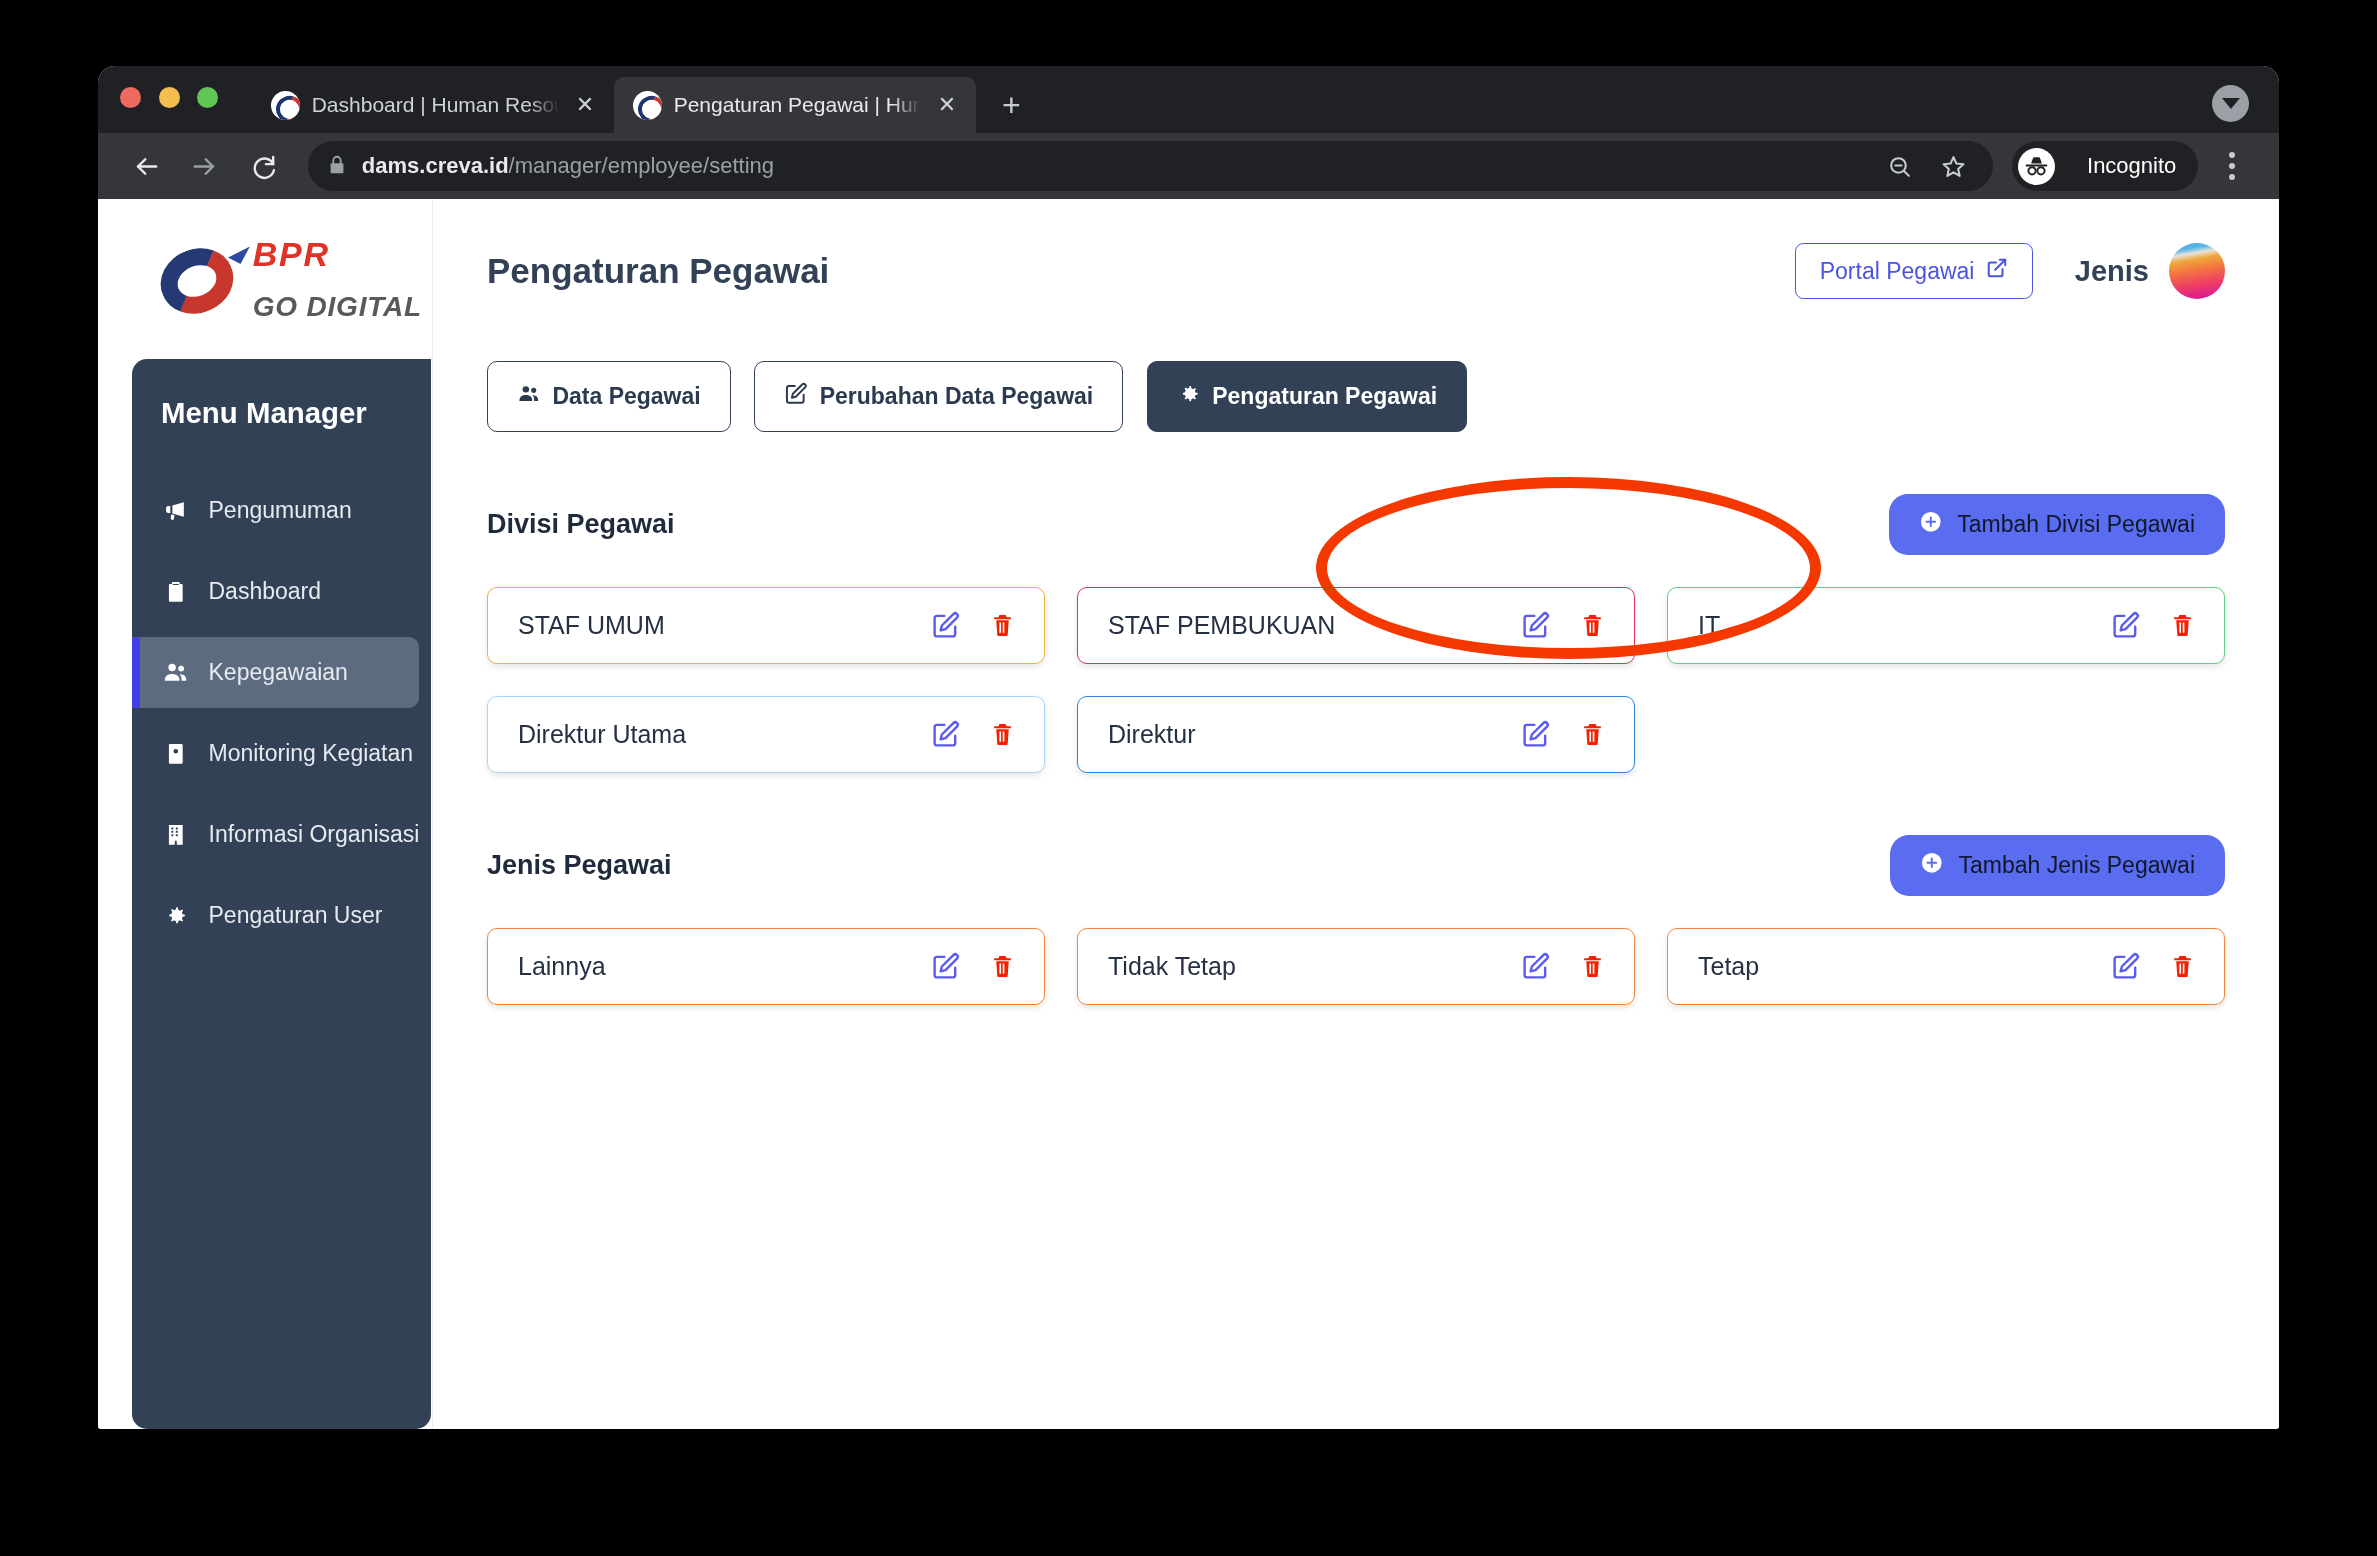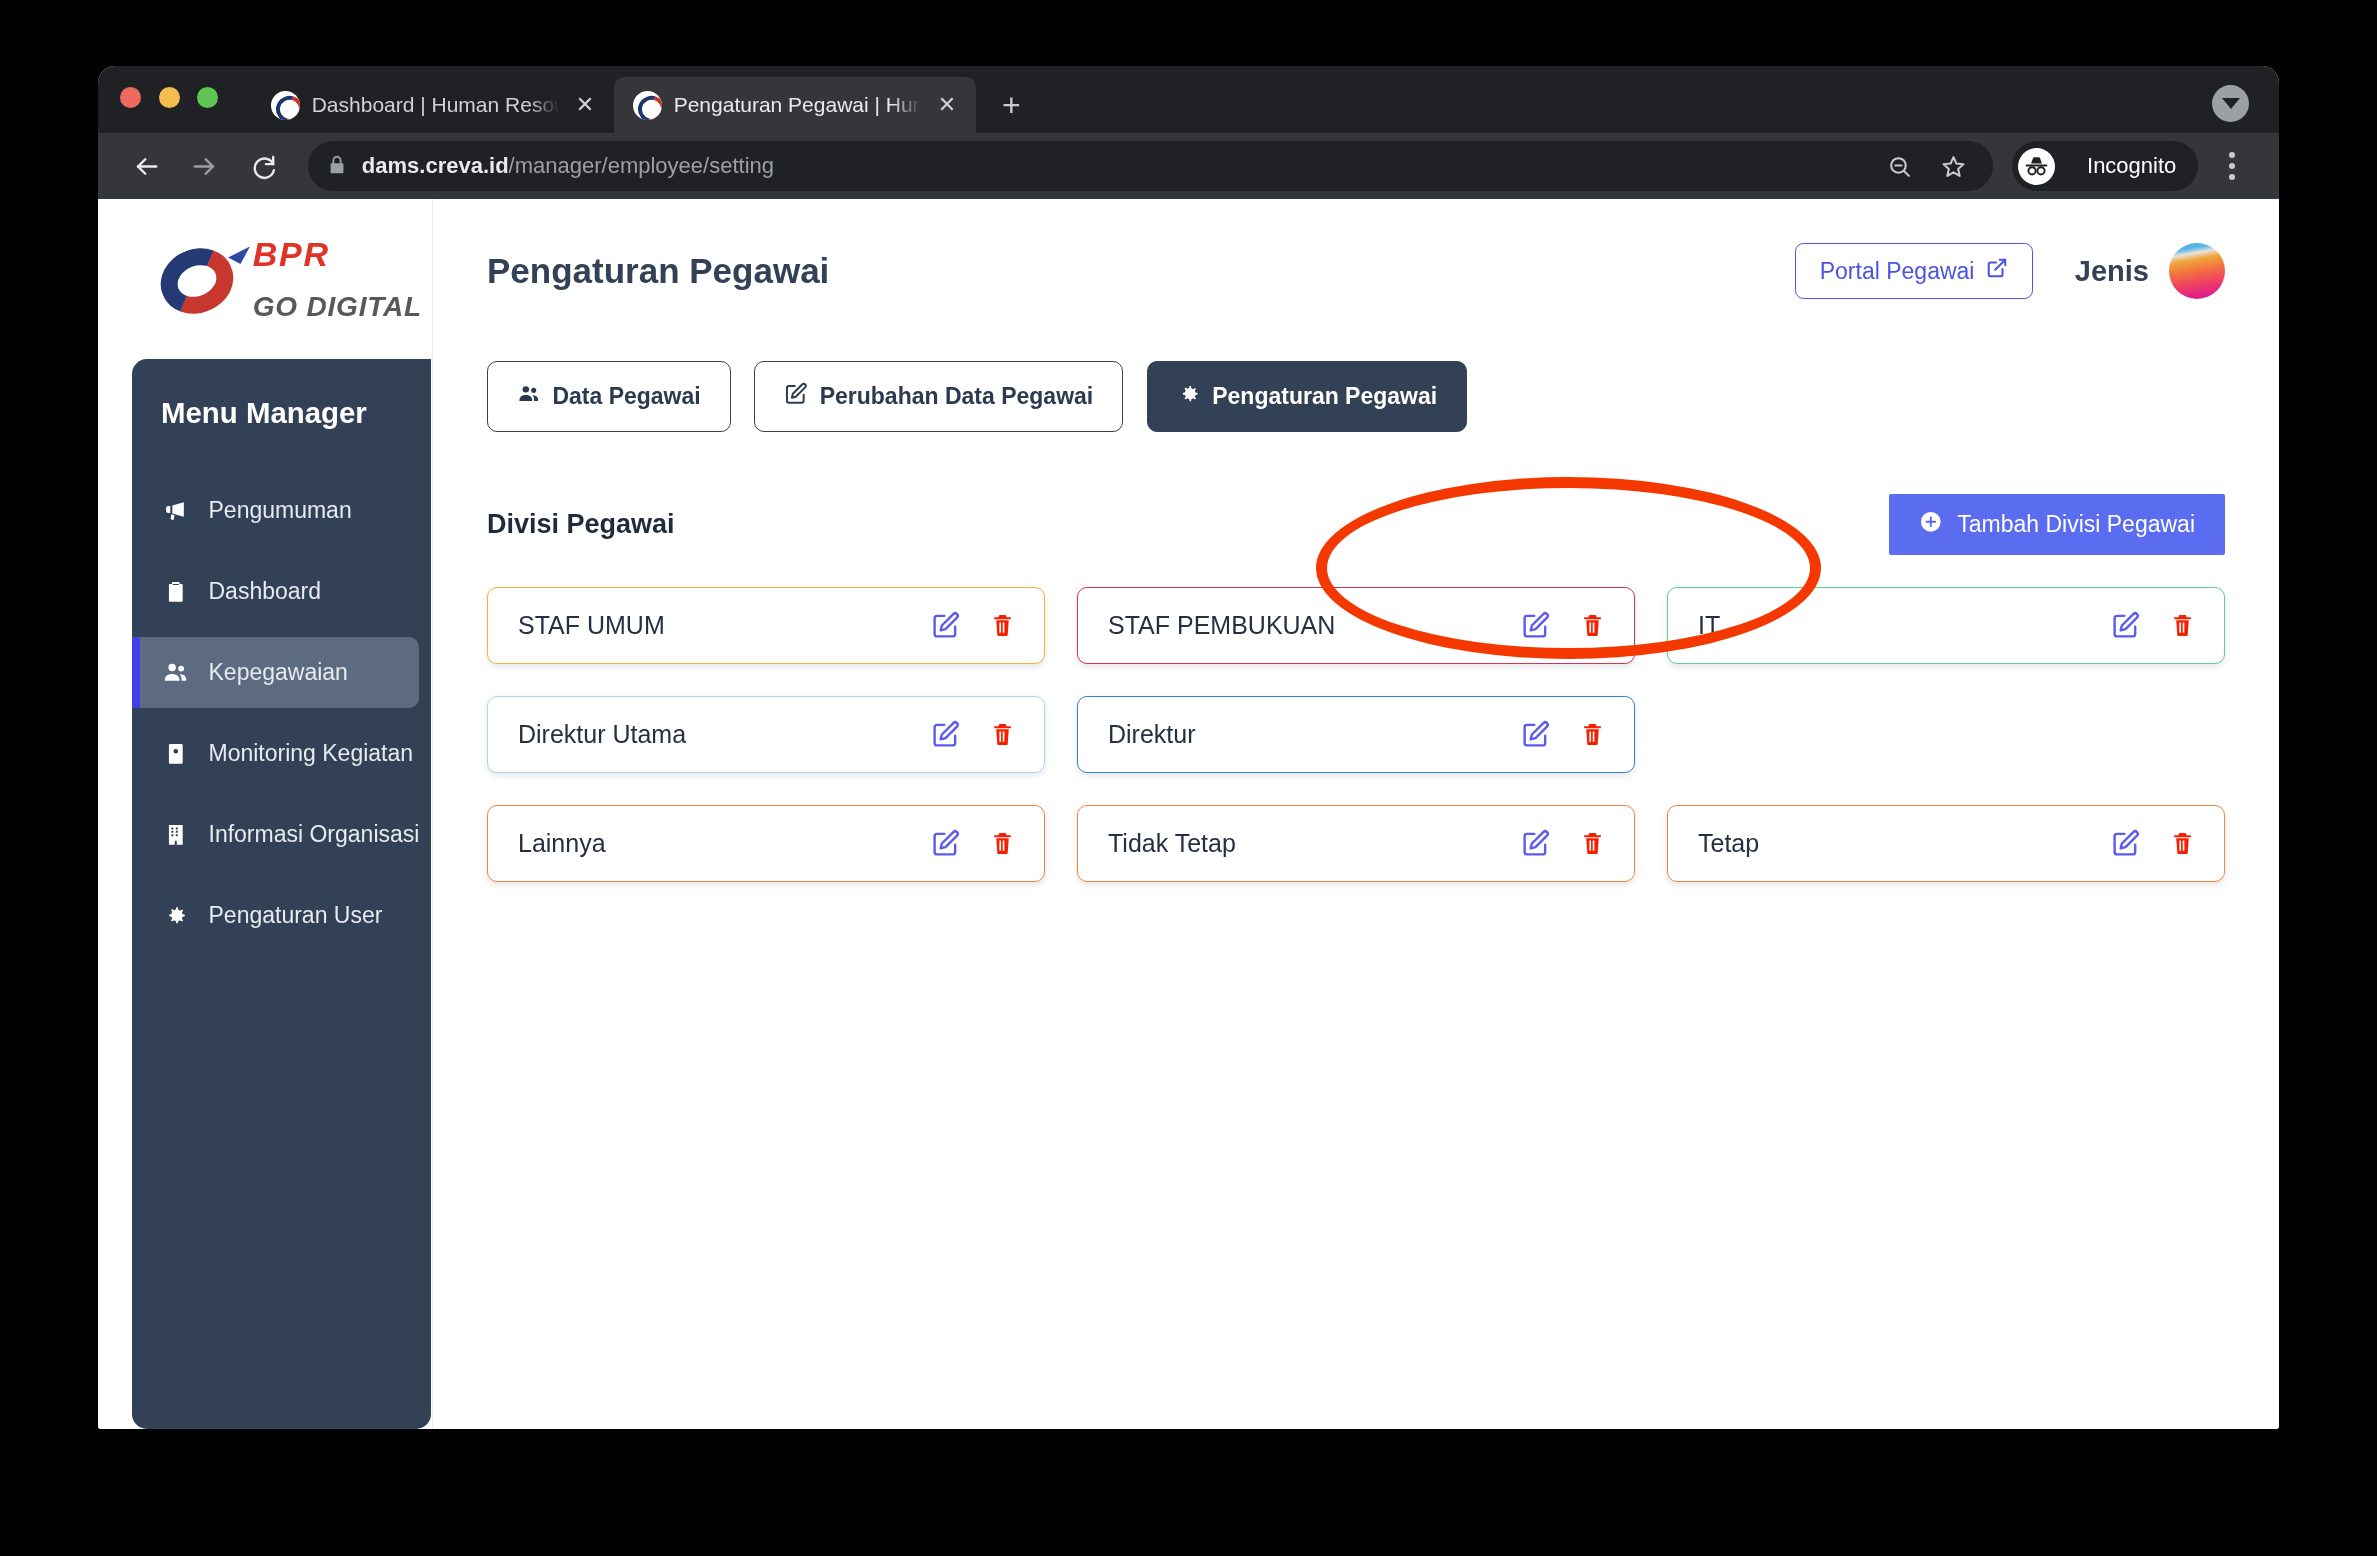--- a/index.html
+++ b/index.html
@@ -239,22 +239,22 @@
 
   
   .section-head {
     display: flex; align-items: center; justify-content: space-between;
     margin-top: 62px;
   }
   .section-title { font-size: 27px; font-weight: 700; color: #1f2b3d; }
   .add-btn {
     display: flex; align-items: center; gap: 15px;
     height: 61px; padding: 0 30px;
-    background: #5a6cf0; border: none; border-radius: 2px;
-    color: #ffffff; font-size: 23px;
+    background: #5a6cf0; border: none; border-radius: 19px;
+    color: #0f172a; font-size: 23px;
     white-space: nowrap;
   }
 
   .card-grid {
     display: grid;
     grid-template-columns: repeat(3, 1fr);
     gap: 32px 32px;
     margin-top: 32px;
   }
   .card {
@@ -598,20 +598,33 @@
             <span class="act">
               <svg width="25" height="25" viewBox="0 0 24 24" fill="#f42000">
                   <path d="M9 2h6l1 2h4v2H4V4h4l1-2zM6 7h12l-1 14a1 1 0 0 1-1 1H8a1 1 0 0 1-1-1L6 7zm3 2v10h1.6V9H9zm3.2 0v10h1.6V9h-1.6z"></path>
                 </svg>
             </span>
           </span>
         </div>
         <div></div>
       </div>
 
+      <div class="section-head">
+        <div class="section-title">Jenis Pegawai</div>
+        <div class="add-btn">
+          <span>
+            <svg width="23.6" height="23.6" viewBox="0 0 24 24" fill="#fff">
+                <circle cx="12" cy="12" r="10"></circle>
+                <rect x="11" y="6.6" width="2" height="10.8" rx="1" fill="#5a6cf0"></rect>
+                <rect x="6.6" y="11" width="10.8" height="2" rx="1" fill="#5a6cf0"></rect>
+              </svg>
+          </span>
+          <span>Tambah Jenis Pegawai</span>
+        </div>
+      </div>
 
       <div class="card-grid">
         <div class="card" style="border-color:#f0873f">
           <span class="card-label">Lainnya</span>
           <span class="card-actions">
             <span class="act">
               <svg width="29" height="29" viewBox="0 0 24 24" fill="none" stroke="#5b5bf0" stroke-width="2" stroke-linecap="round" stroke-linejoin="round">
                   <path d="M11 4H5a2 2 0 0 0-2 2v13a2 2 0 0 0 2 2h13a2 2 0 0 0 2-2v-6"></path>
                   <path d="M18.5 2.5a2.1 2.1 0 0 1 3 3L12 15l-4 1 1-4 9.5-9.5z"></path>
                 </svg>

